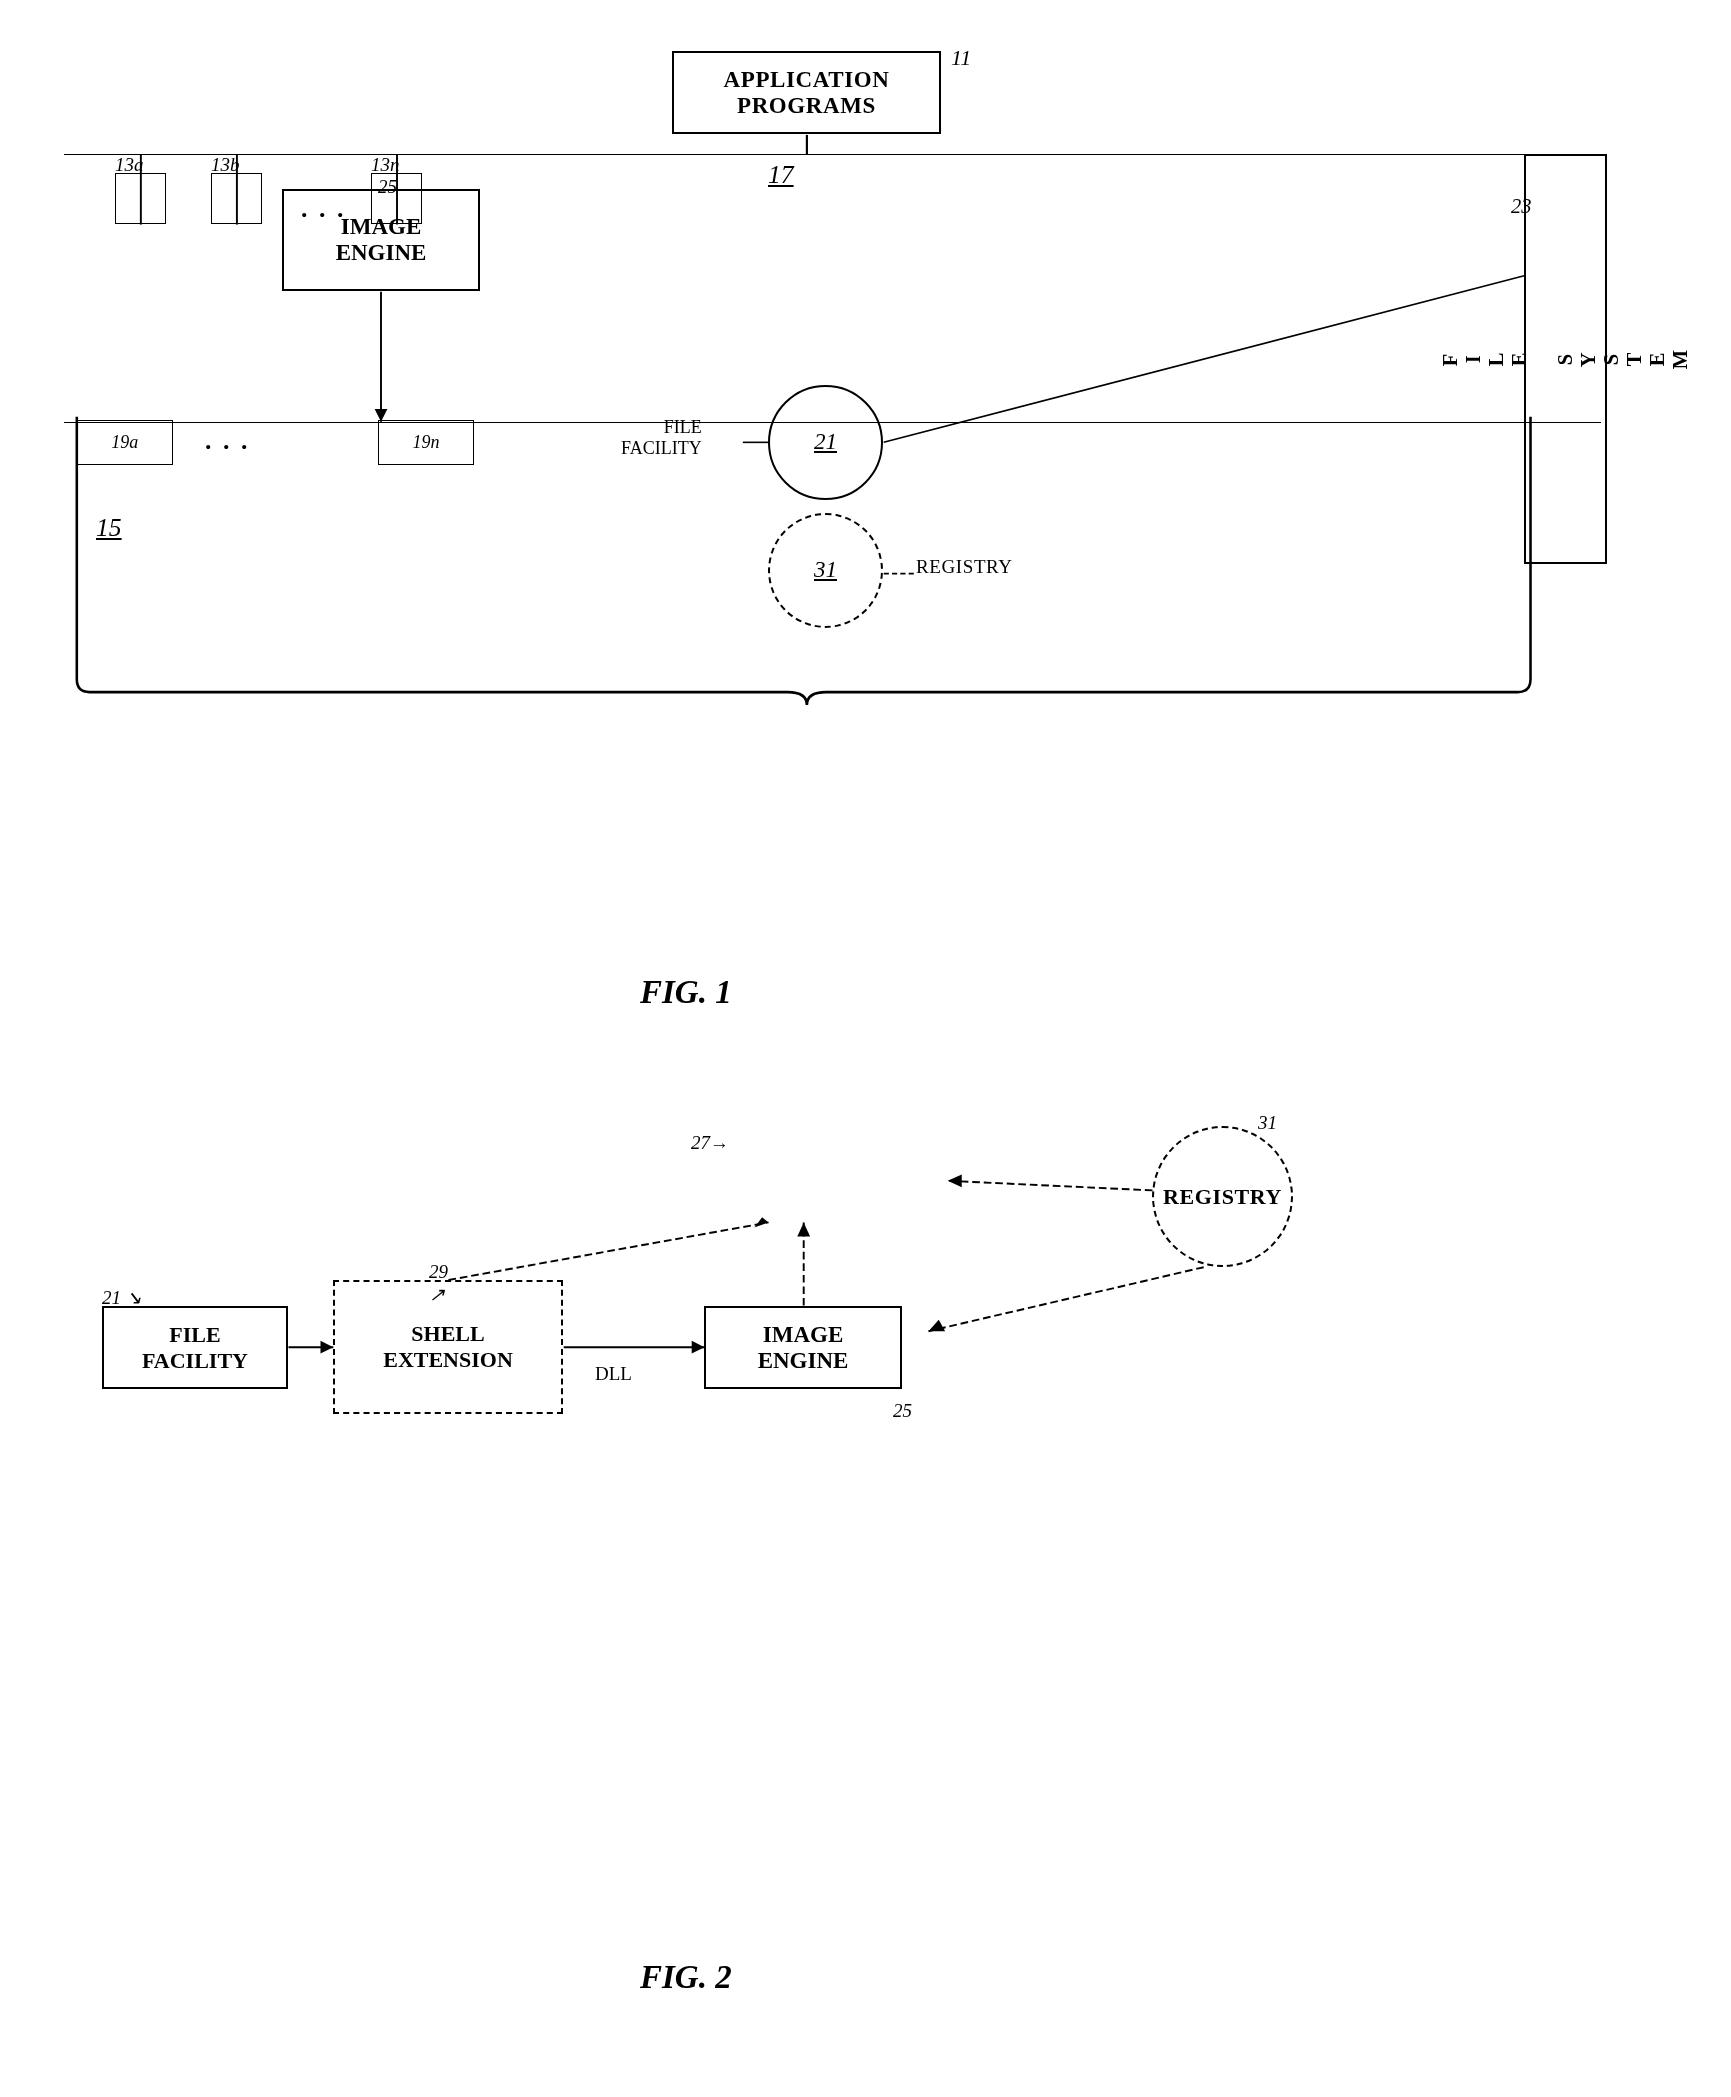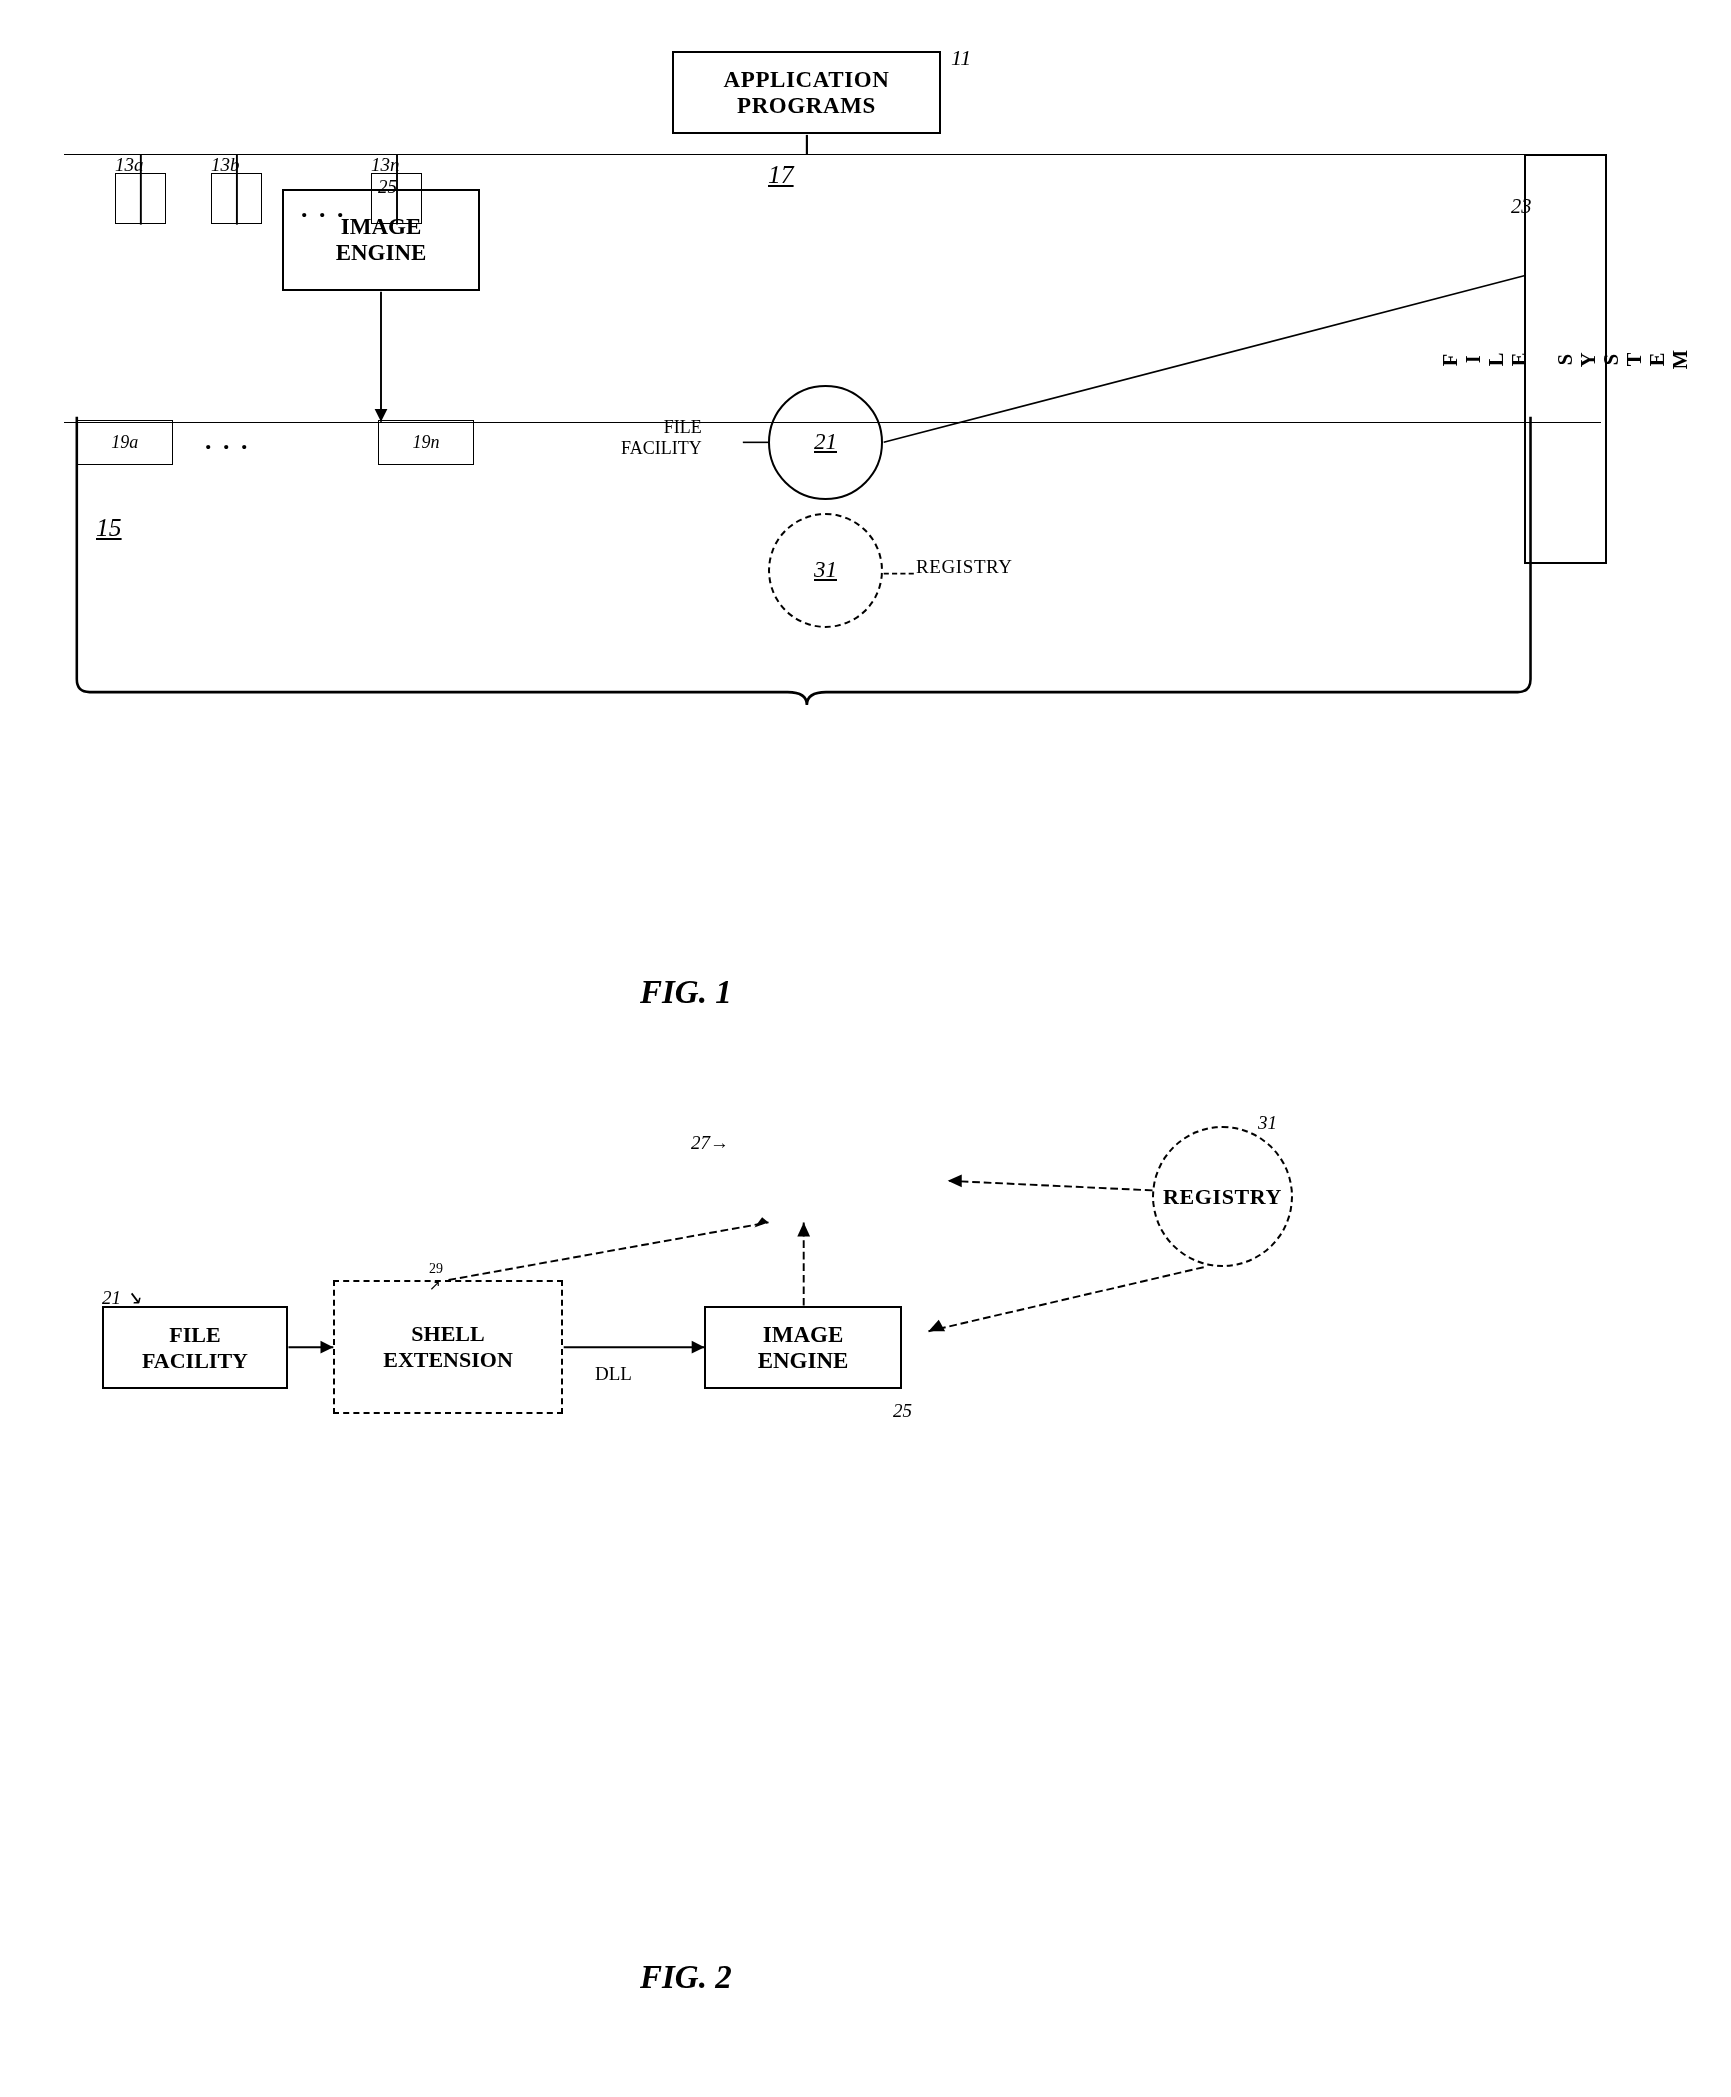--- a/index.html
+++ b/index.html
@@ -300,21 +300,22 @@
       align-items: center;
       justify-content: center;
       text-align: center;
       font-size: 22px;
       font-weight: bold;
     }
     .label-29 {
       position: absolute;
       top: 173px;
       left: 365px;
-      font-size: 14px;
+      font-size: 19px;
+      font-style: italic;
     }
 
     
     .image-engine-box-2 {
       position: absolute;
       top: 218px;
       left: 640px;
       width: 198px;
       height: 83px;
       border: 2.6px solid #000;

